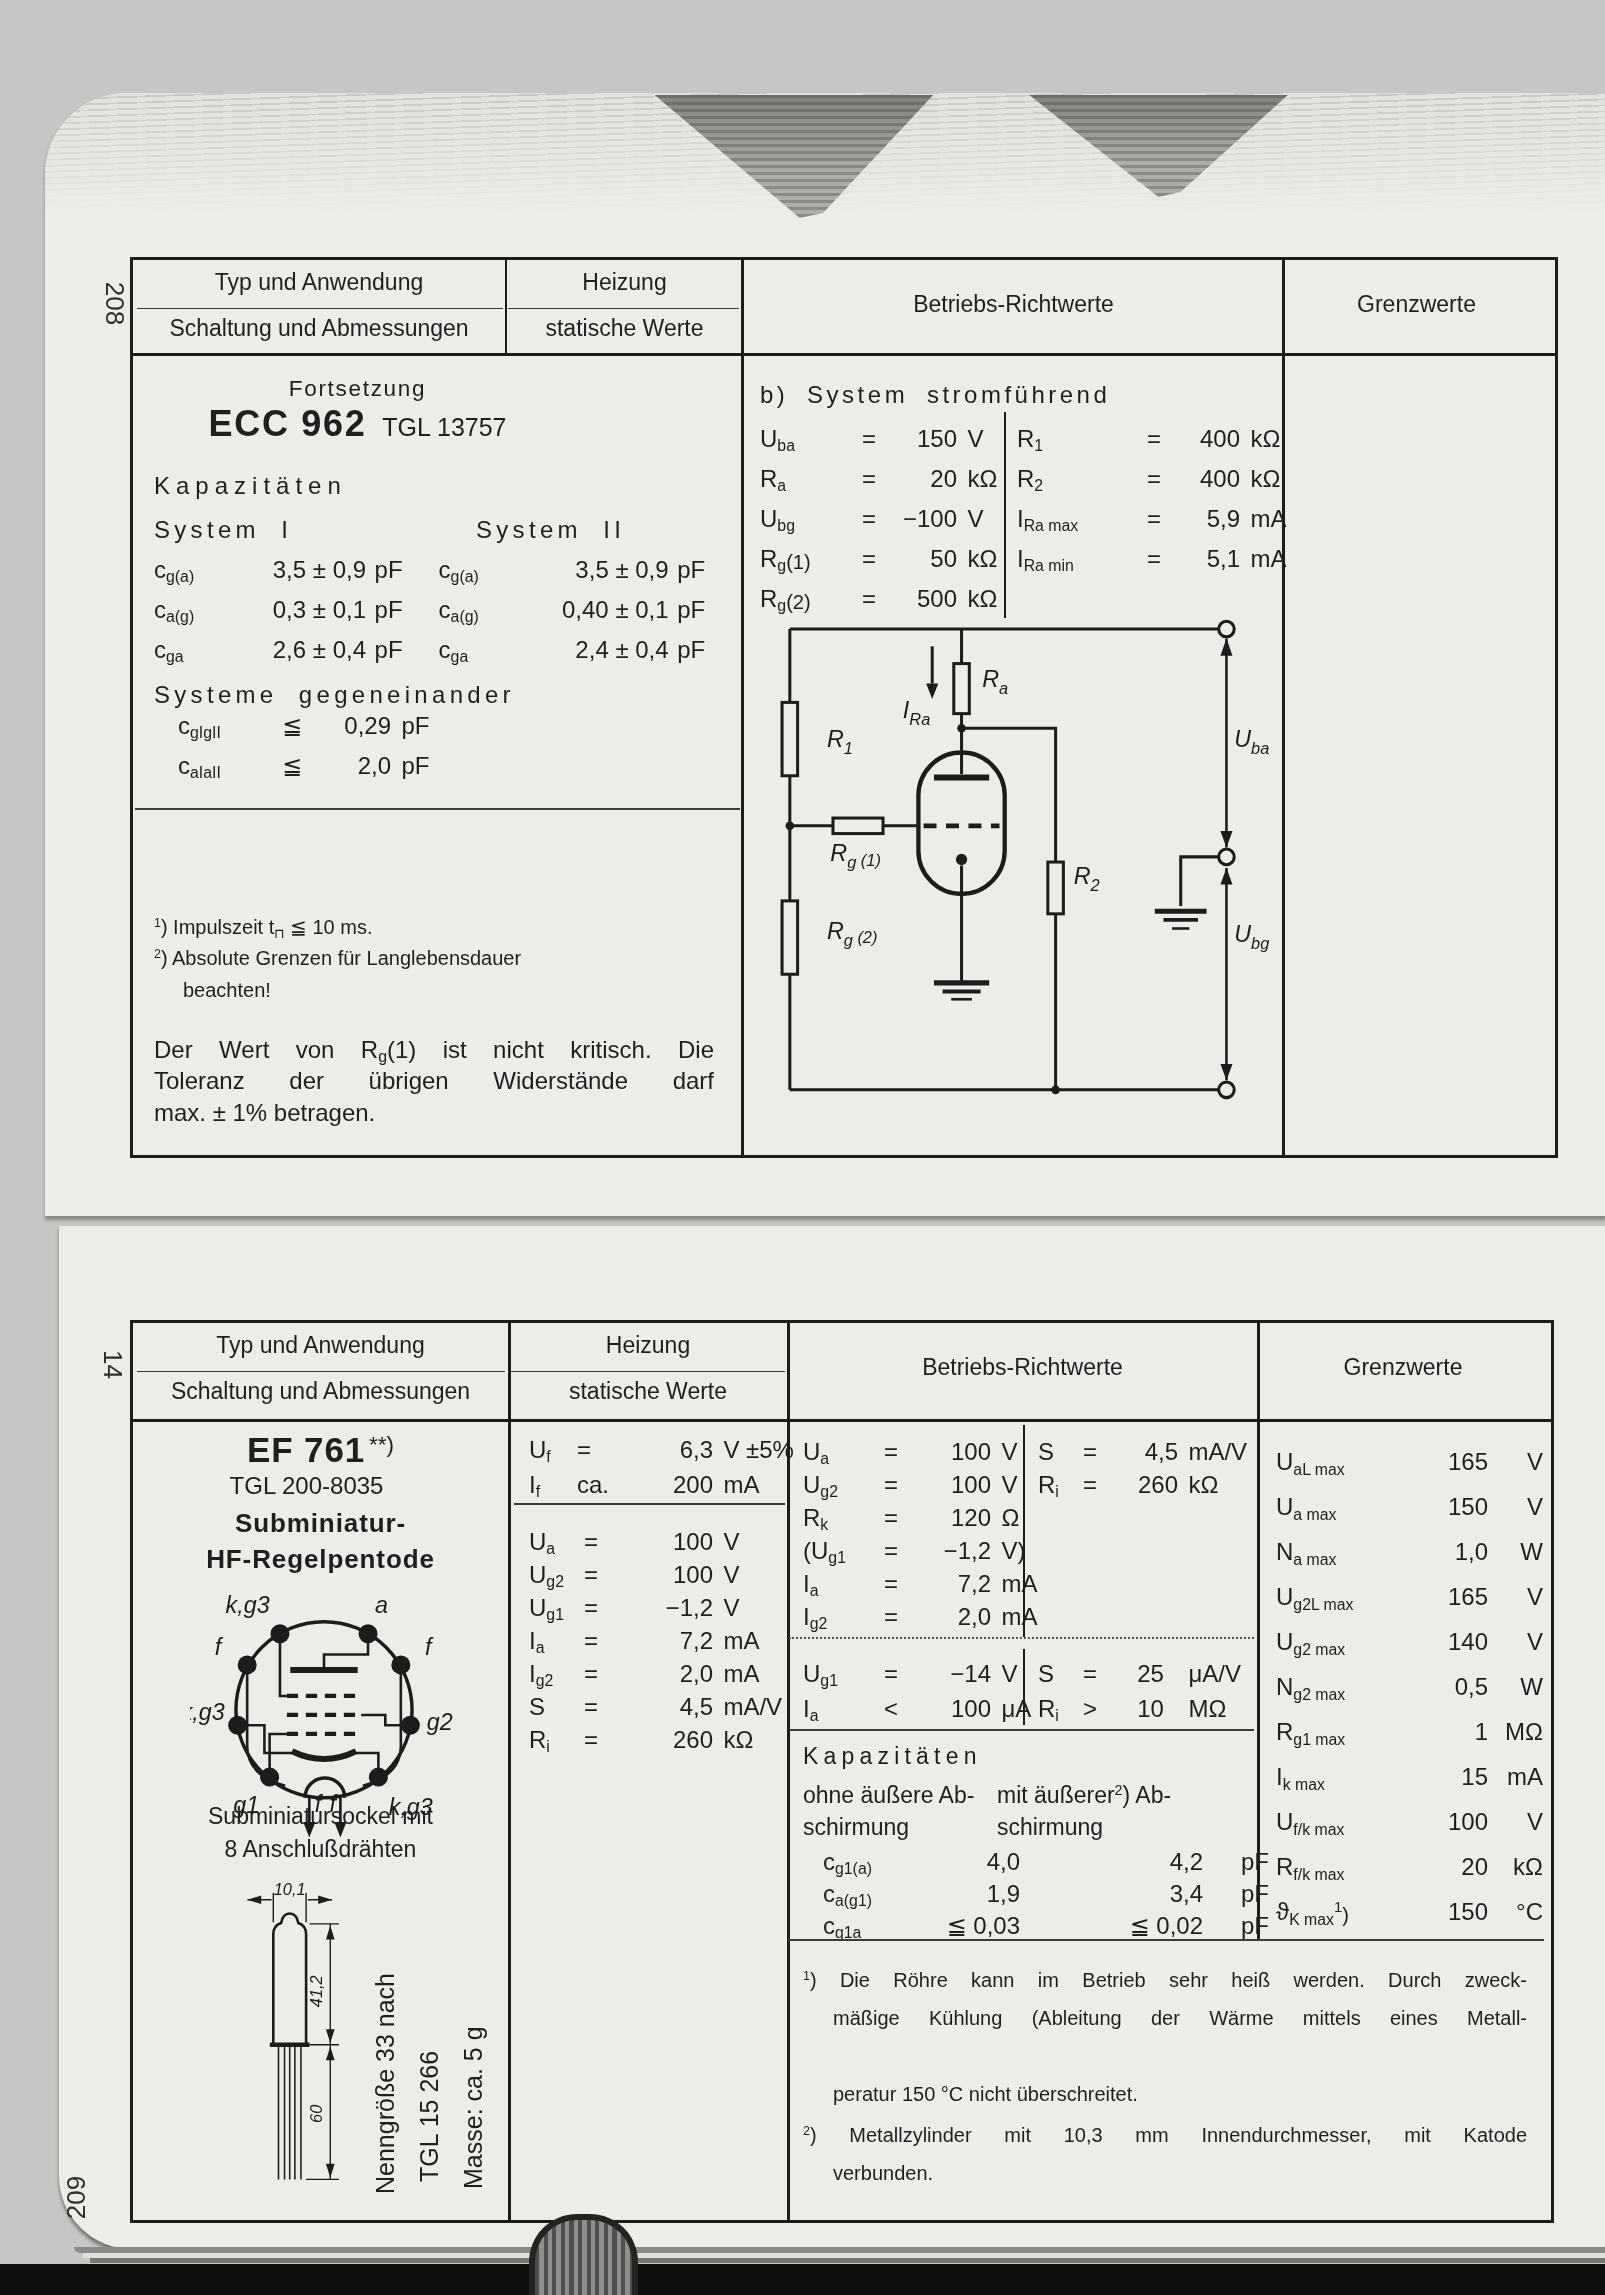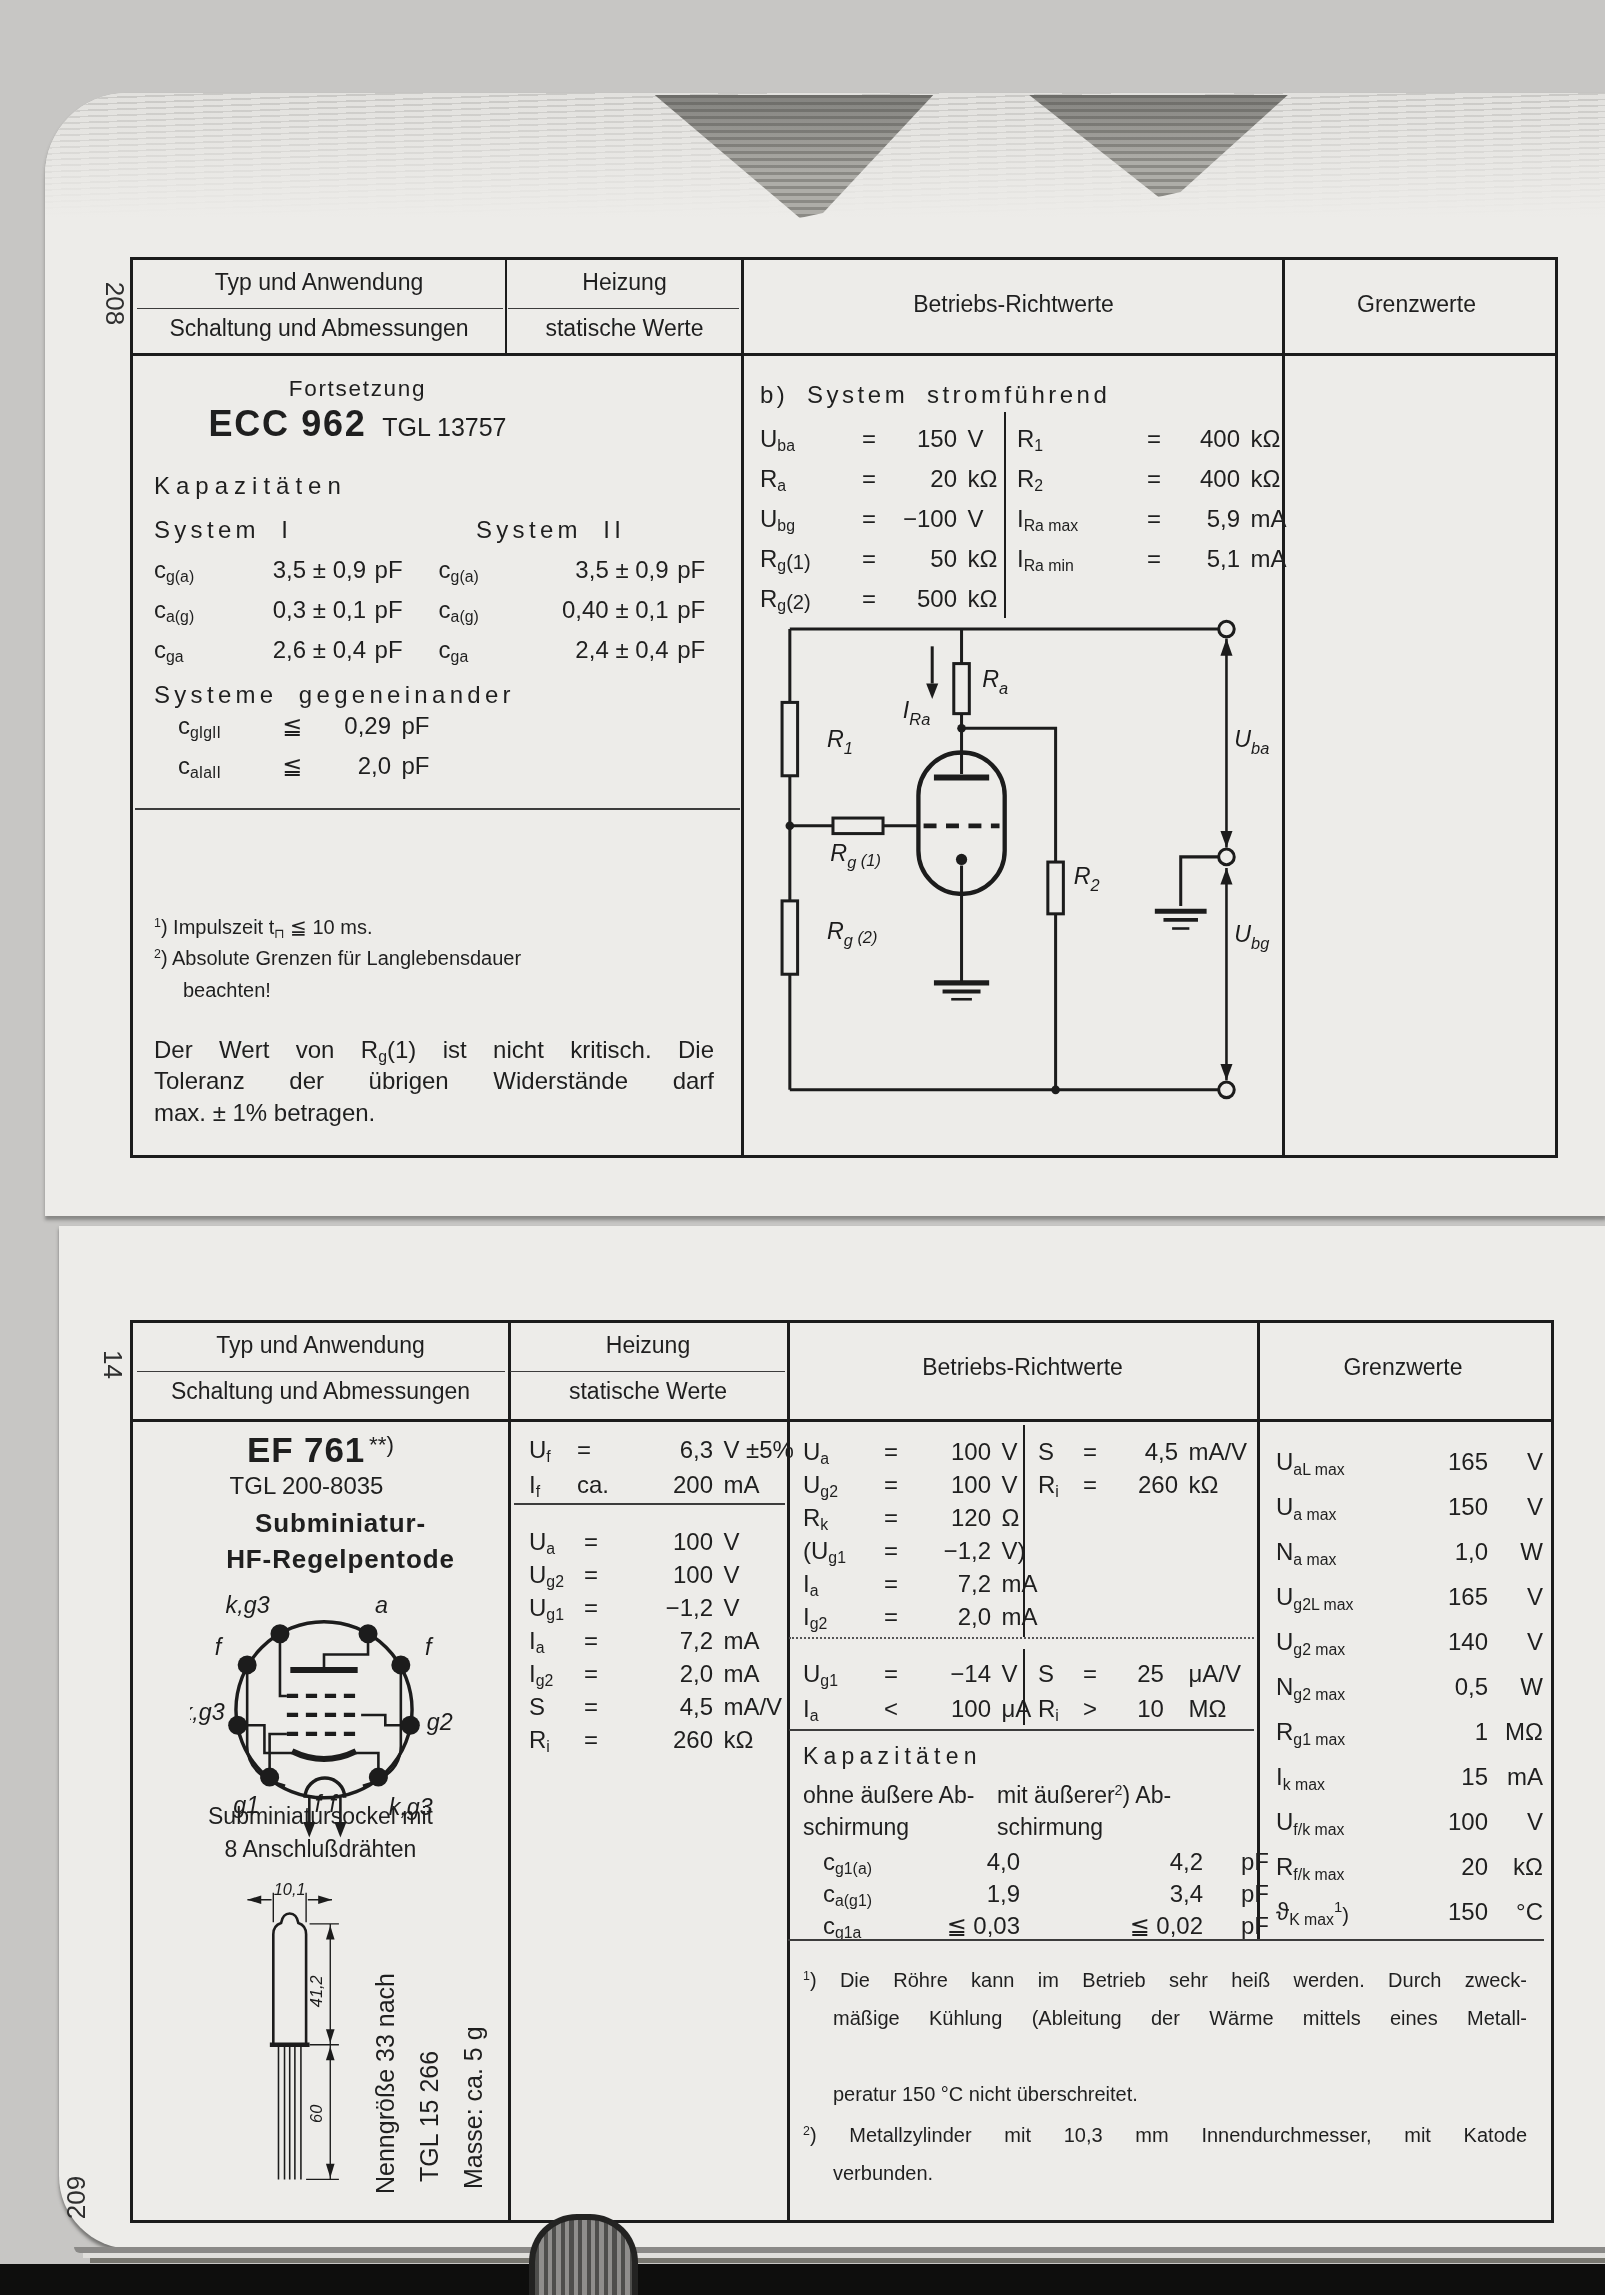--- a/index.html
+++ b/index.html
@@ -12,21 +12,21 @@
   .hl,.vl{position:absolute;background:#1c1c1c;}
   .thin{background:#3c3c3c;}
   .tbl{position:absolute;border:3.5px solid #1c1c1c;}
   .hdr{font-size:23px;}
   .ls7{letter-spacing:6px;}
   .ls5{letter-spacing:4.3px;word-spacing:10.4px;}
   .ls4{letter-spacing:3.5px;word-spacing:8.6px;}
   .big{font-size:36px;font-weight:bold;letter-spacing:1.7px;}
   .big2{font-size:35px;font-weight:bold;letter-spacing:0.9px;}
   .tgl{font-size:25px;}
-  .bold30{font-size:26px;font-weight:bold;letter-spacing:0.9px;padding-left:20px;}
+  .bold30{font-size:26px;font-weight:bold;letter-spacing:0.9px;}
   sub{font-size:66%;vertical-align:-0.28em;letter-spacing:0;}
   sup,.ssup{font-size:62%;vertical-align:0.55em;letter-spacing:0;}
   .tail{font-size:84%;vertical-align:-0.08em;}
   .star{font-size:22.5px;vertical-align:0.45em;}
   .rows{position:absolute;}
   .specrow{display:flex;align-items:baseline;white-space:nowrap;font-size:24px;}
   .sym{display:inline-block;}
   .just{text-align:justify;text-align-last:justify;}
   .fn{font-size:20px;position:absolute;white-space:nowrap;}
   .para{font-size:24px;position:absolute;white-space:nowrap;}

